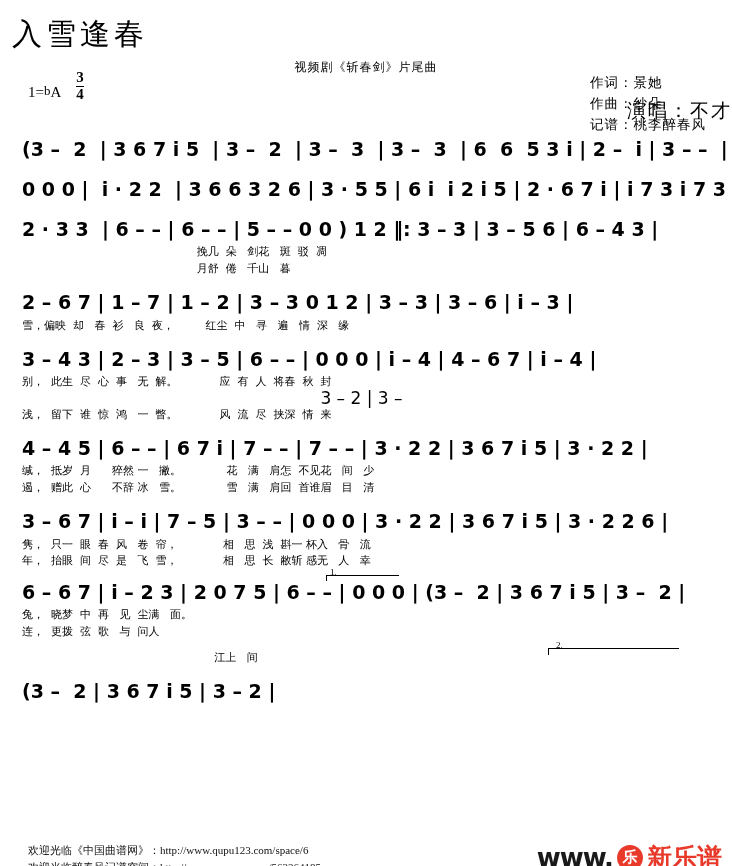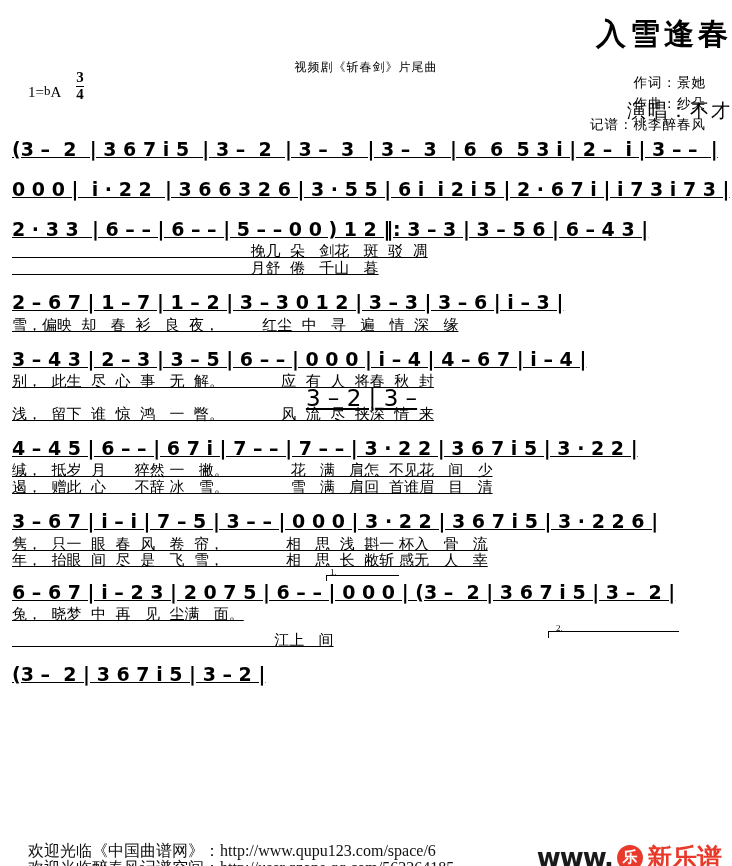--- a/index.html
+++ b/index.html
@@ -8,46 +8,46 @@
     background:#ffffff;
     font-family:"Liberation Serif", serif;
     color:#000;
     position:relative;
     overflow:hidden;
   }
   .sheet{position:relative;width:732px;height:866px;}
 
   
   .title{
-    text-align:right;
-    font-family:"DejaVu Sans", sans-serif;
-    font-weight:bold;
+    text-align:left;
+    font-family:"DejaVu Sans", sans-serif;
+    font-weight:normal;
     font-size:30px;
     letter-spacing:4px;
-    margin:14px 0 0 0;
+    margin:14px 0 0 12px;
   }
   .subtitle{
     text-align:center;
     font-size:12px;
     margin-top:4px;
     letter-spacing:1px;
   }
   .singer{
     text-align:right;
     font-size:19px;
     margin-top:22px;
     letter-spacing:2px;
   }
   .credits{
     position:absolute;
     right:26px;
     top:58px;
     font-size:13.5px;
     line-height:21px;
-    text-align:right;
+    text-align:left;
     letter-spacing:1px;
   }
   .keysig{
     position:absolute;
     left:28px;
     top:56px;
     font-size:15px;
     font-family:"Liberation Serif", serif;
   }
   .keysig .flat{font-size:13px;vertical-align:2px;}
@@ -65,55 +65,54 @@
 
   
   .lines{
     position:absolute;
     left:0;top:120px;
     width:732px;
   }
   .line{
     position:relative;
     margin:0 9px 0 0;
-    padding:0 12px;
+    padding:0 22px;
     box-sizing:border-box;
-    text-decoration:underline;
   }
   .notes{
     font-family:"DejaVu Sans", sans-serif;
     font-weight:bold;
     font-size:19px;
     letter-spacing:0px;
     white-space:pre;
     line-height:30px;
   }
-  .notes.small{font-size:23px;font-weight:normal;}
+  .notes.small{font-size:17px;font-weight:normal;}
   .lyric{
     font-family:"DejaVu Sans", sans-serif;
-    font-size:15px;
+    font-size:11px;
     white-space:pre;
     line-height:17px;
     letter-spacing:0px;
     margin-top:-1px;
   }
   .lyric2{margin-top:0px;}
   .spacer{height:10px;}
 
   
   .footer{
     position:absolute;
     left:0;bottom:4px;
     width:732px;
     box-sizing:border-box;
     padding-left:28px;
   }
   .footer .ftxt{
     font-family:"Liberation Serif", serif;
-    font-size:16px;
+    font-size:11px;
     line-height:17px;
     color:#111;
   }
   .watermark{
     position:absolute;
     right:10px;
     bottom:6px;
     display:flex;
     align-items:center;
     gap:4px;
@@ -214,20 +213,21 @@
     </div>
 
     <div style="position:relative;height:8px;">
       <div class="endnum" style="left:330px;top:-2px;">1.</div>
       <div style="position:absolute;left:326px;top:6px;width:72px;border-top:1px solid #000;border-left:1px solid #000;height:5px;"></div>
     </div>
 
     <div class="line">
       <div class="notes">6 – 6 7 | i – 2 3 | 2 0 7 5 | 6 – – | 0 0 0 | (3 –  2 | 3 6 7 i 5 | 3 –  2 |</div>
       <div class="lyric">兔，  晓梦  中  再   见  尘满   面。</div>
+      <div class="lyric lyric2">连，  更拨  弦  歌   与  问人</div>
     </div>
 
     <div style="position:relative;height:10px;">
       <div class="endnum" style="left:556px;top:0px;">2.</div>
       <div style="position:absolute;left:548px;top:8px;width:130px;border-top:1px solid #000;border-left:1px solid #000;height:6px;"></div>
     </div>
 
     <div class="line">
       <div class="lyric">                                                       江上   间</div>
     </div>

